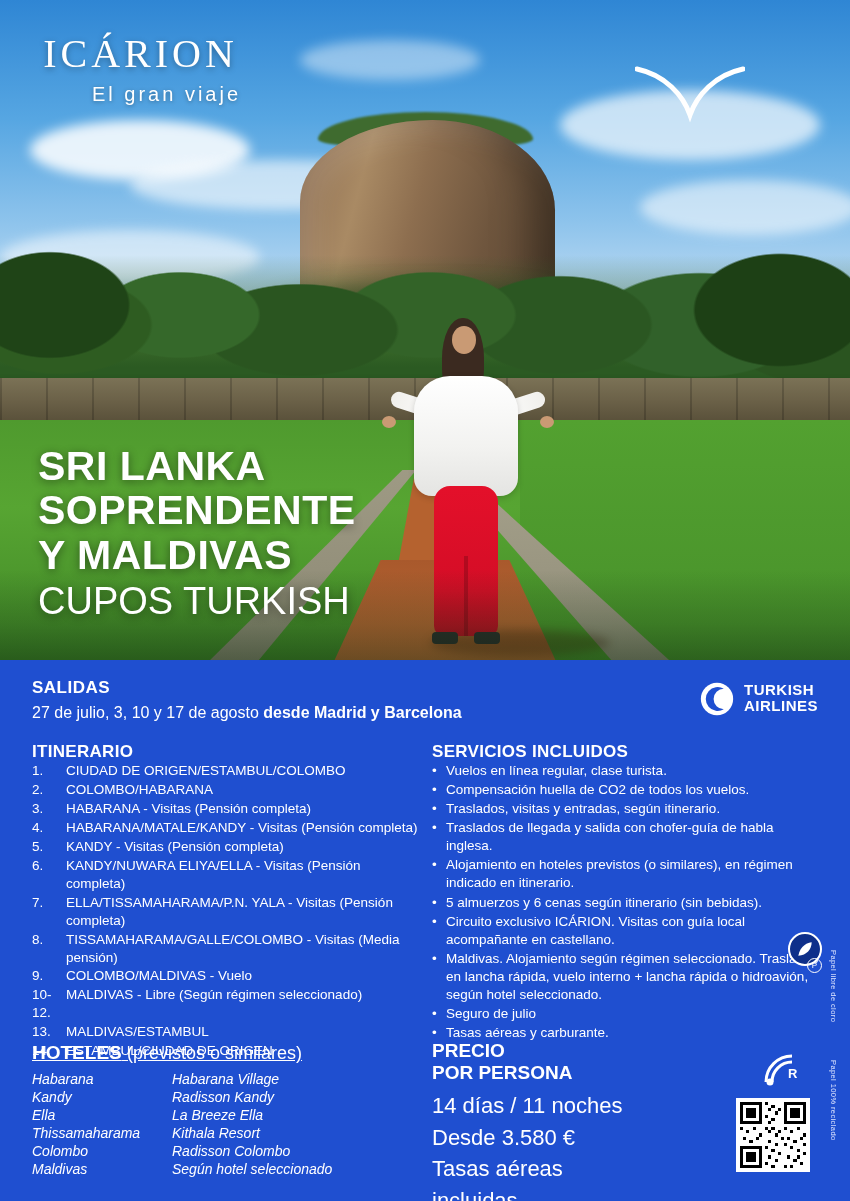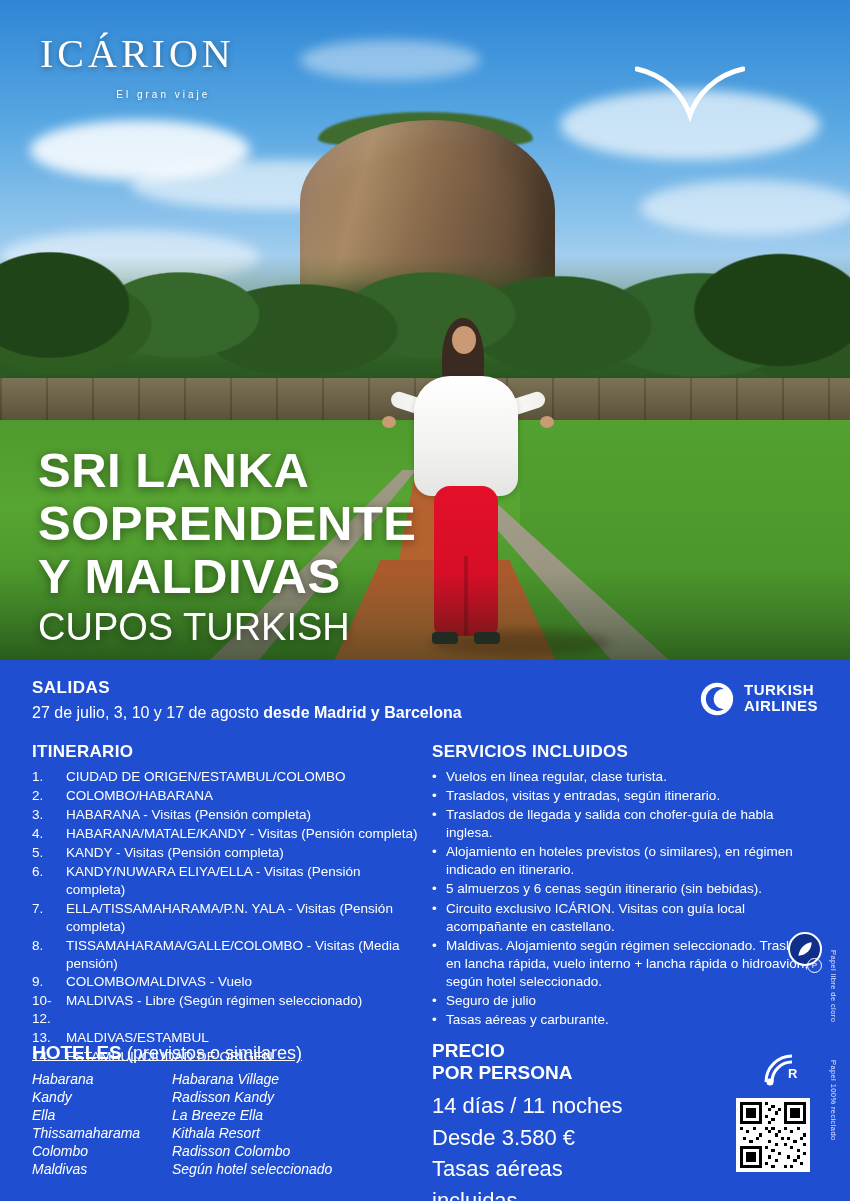--- a/index.html
+++ b/index.html
@@ -188,36 +188,36 @@
   }
 
   
   .logo-wrap { position: absolute; left: 40px; top: 30px; text-align: center; }
   .logo-title {
     color: #fff; font-size: 40px; letter-spacing: 4px; font-weight: 400;
     font-family: "Liberation Serif", serif;
     text-shadow: 0 2px 6px rgba(0,0,0,.35);
   }
   .logo-sub {
-    margin-top: 12px; margin-left: 52px;
-    color: #fff; font-size: 10px; letter-spacing: 3px; font-weight: 300;
+    margin-top: 6px; margin-left: 52px;
+    color: #fff; font-size: 20px; letter-spacing: 3px; font-weight: 300;
     text-shadow: 0 1px 4px rgba(0,0,0,.35);
   }
   .bird {
     position: absolute; right: 105px; top: 65px; width: 110px; height: 60px;
   }
 
   
   .headline {
     position: absolute; left: 38px; top: 444px;
     color: #fff;
     text-shadow: 0 2px 10px rgba(0,0,0,.45);
   }
   .headline .l1, .headline .l2, .headline .l3 {
-    font-size: 49px; font-weight: bold; line-height: 1.08; letter-spacing: .5px;
+    font-size: 41px; font-weight: bold; line-height: 1.08; letter-spacing: .5px;
   }
   .headline .l4 {
     font-size: 38px; font-weight: 300; line-height: 1.2; margin-top: 2px;
   }
 
   
   .body {
     position: absolute; left: 0; top: 660px;
     width: 850px; height: 541px;
     background: #1f4fd0;
@@ -232,21 +232,21 @@
   .turkish {
     position: absolute; right: 32px; top: 22px;
     display: flex; align-items: flex-start; gap: 10px;
   }
   .turkish-logo { width: 34px; height: 34px; }
   .turkish-text { line-height: 1.05; font-size: 15px; font-weight: bold; letter-spacing: .5px; }
 
   .col-left  { position: absolute; left: 32px; top: 82px; width: 390px; }
   .col-right { position: absolute; left: 432px; top: 82px; width: 390px; }
 
-  h4.sec { font-size: 17px; font-weight: bold; letter-spacing: .3px; margin-bottom: 6px; }
+  h4.sec { font-size: 17px; font-weight: bold; letter-spacing: .3px; margin-bottom: 0; }
 
   ol.itin { list-style: none; font-size: 13.5px; line-height: 1.33; font-weight: 300; }
   ol.itin li { display: flex; margin-bottom: 1px; }
   ol.itin li .num { width: 34px; flex: 0 0 34px; }
   ol.itin li .txt { flex: 1; }
 
   ul.serv { list-style: none; font-size: 13.5px; line-height: 1.34; font-weight: 300; }
   ul.serv li { position: relative; padding-left: 14px; margin-bottom: 1px; }
   ul.serv li::before {
     content: "•"; position: absolute; left: 0; top: 0;
@@ -426,20 +426,21 @@
             <span class="num">14.</span>
             <span class="txt">ESTAMBUL/CIUDAD DE ORIGEN</span>
           </li>
       </ol>
     </div>
 
     <div class="col-right">
       <h4 class="sec">SERVICIOS INCLUIDOS</h4>
       <ul class="serv">
         <li>Vuelos en línea regular, clase turista.</li>
+        <li>Compensación huella de CO2 de todos los vuelos.</li>
         <li>Traslados, visitas y entradas, según itinerario.</li>
         <li>Traslados de llegada y salida con chofer-guía de habla inglesa.</li>
         <li>Alojamiento en hoteles previstos (o similares), en régimen indicado en itinerario.</li>
         <li>5 almuerzos y 6 cenas según itinerario (sin bebidas).</li>
         <li>Circuito exclusivo ICÁRION. Visitas con guía local acompañante en castellano.</li>
         <li>Maldivas. Alojamiento según régimen seleccionado. Traslados en lancha rápida, vuelo interno + lancha rápida o hidroavión, según hotel seleccionado.</li>
         <li>Seguro de julio</li>
         <li>Tasas aéreas y carburante.</li>
       </ul>
     </div>

